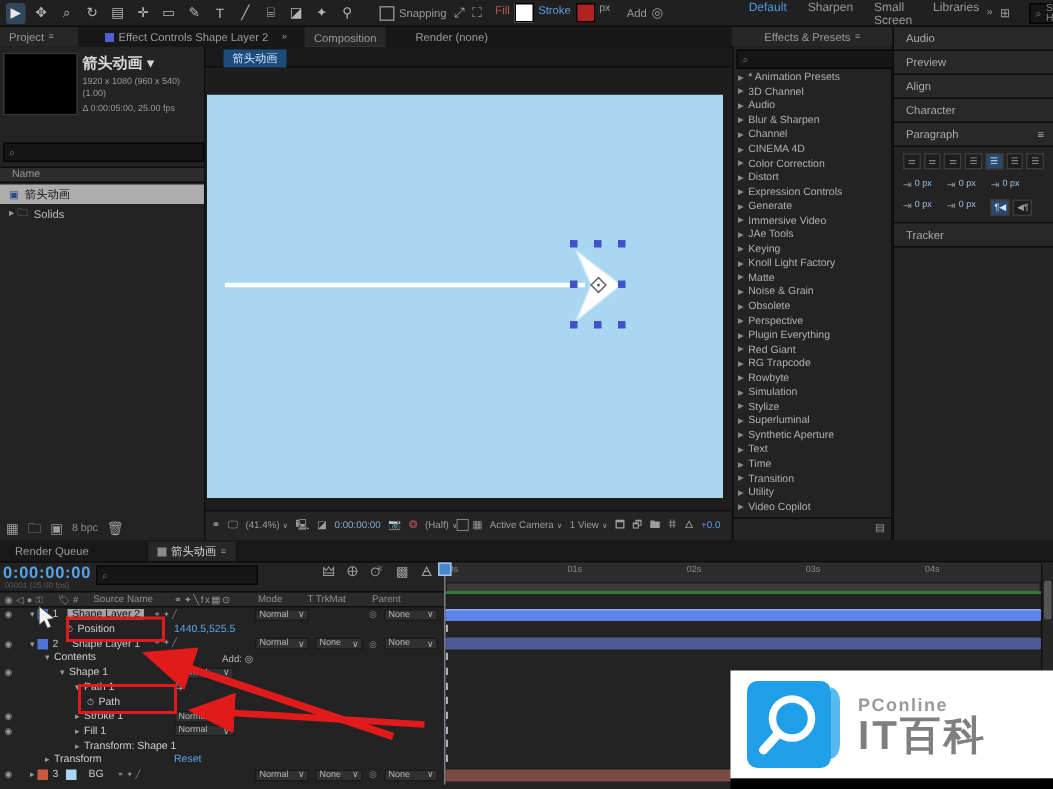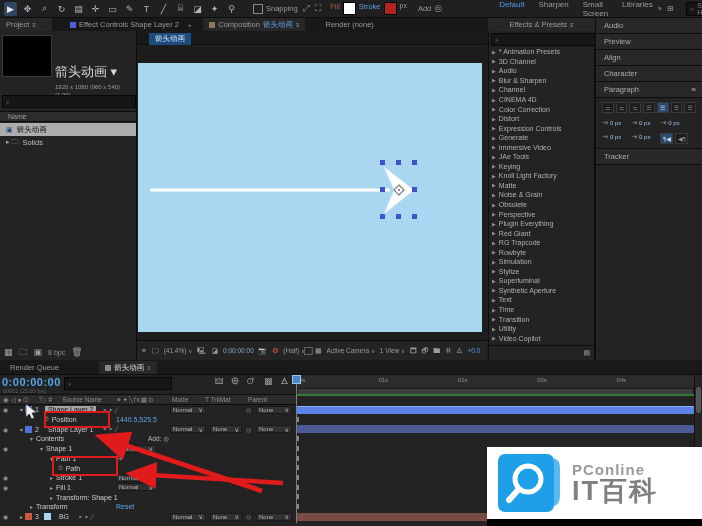--- a/index.html
+++ b/index.html
@@ -15,29 +15,29 @@
           display:flex;align-items:center;gap:5px;padding-left:4px;box-sizing:border-box;}
   .tool{width:13px;height:14px;display:flex;align-items:center;justify-content:center;font-size:9px;color:#b5b5b5;}
   .tool.active{background:#31475f;color:#e8e8e8;border-radius:2px;}
   .chk{width:8px;height:8px;border:1px solid #8a8a8a;display:inline-block;margin-right:3px;}
   .swatch{width:11px;height:11px;display:inline-block;border:1px solid #000;}
   #ws{display:flex;gap:14px;margin-left:52px;font-size:8px;color:#9a9a9a;}
   #searchhelp{margin-left:8px;background:#161616;border:1px solid #050505;height:12px;width:76px;
               display:flex;align-items:center;font-size:7px;color:#7d7d7d;padding:0 3px;gap:3px;}
   
   #tabrow{left:0;top:18px;width:702px;height:13px;background:#181818;border-bottom:1px solid #0d0d0d;
-          display:flex;align-items:flex-start;font-size:7.5px;color:#9a9a9a;}
+          display:flex;align-items:center;font-size:7.5px;color:#9a9a9a;}
   .ptab{padding:0 6px;height:13px;display:flex;align-items:center;gap:3px;}
   .ptab.on{background:#272727;}
   .sq{width:6px;height:6px;display:inline-block;}
   
   #project{left:0;top:31px;width:136px;height:329px;background:#232323;border-right:1px solid #0d0d0d;}
   #thumb{left:2px;top:4px;width:48px;height:40px;background:#000;border:1px solid #3a3a3a;}
   #compinfo{left:55px;top:4px;width:80px;}
-  #compinfo .t1{font-size:13px;color:#d8d8d8;font-weight:normal;margin-top:28px;}
+  #compinfo .t1{font-size:10px;color:#d8d8d8;font-weight:bold;}
   #compinfo .t2{font-size:6px;color:#9a9a9a;margin-top:2px;line-height:1.35;}
   .searchfield{background:#161616;border:1px solid #070707;height:11px;display:flex;align-items:center;
                font-size:7px;color:#777;padding:0 3px;gap:3px;}
   #projname{left:0;top:80px;width:136px;height:11px;background:#2c2c2c;border-top:1px solid #0d0d0d;
             border-bottom:1px solid #0d0d0d;display:flex;align-items:center;padding-left:8px;font-size:7px;color:#9a9a9a;box-sizing:border-box;}
   .projitem{height:13px;display:flex;align-items:center;gap:4px;font-size:7.5px;padding-left:6px;}
   .projitem.sel{background:#adadad;color:#111;}
   #projbottom{left:0;top:314px;width:136px;height:14px;display:flex;align-items:center;gap:6px;
               padding-left:4px;font-size:7px;color:#8d8d8d;box-sizing:border-box;}
   
@@ -86,21 +86,21 @@
   #cacheline{left:297px;top:34px;width:397px;height:2px;background:#2e7d32;}
   .bar{position:absolute;left:297px;width:397px;height:8px;border-radius:1px;}
   #tl-scroll{left:694px;top:15px;width:8px;height:151px;background:#262626;border-left:1px solid #111;}
   #tl-scroll .h{position:absolute;left:1px;top:12px;width:5px;height:26px;background:#555;border-radius:2px;}
   .imark{position:absolute;color:#d8d8d8;font-size:7px;font-weight:bold;}
   
   .redbox{position:absolute;border:2px solid #e11b1b;z-index:40;}
   
   #wm{left:487px;top:447px;width:215px;height:72px;background:#fff;z-index:30;display:flex;align-items:center;}
   #wm-under{left:487px;top:519px;width:215px;height:7px;background:#000;z-index:30;}
-  #wm-text .b{font-size:15px;color:#9a9a9a;font-weight:bold;letter-spacing:1px;}
+  #wm-text .b{font-size:12px;color:#9a9a9a;font-weight:bold;letter-spacing:1px;}
   #wm-text .t{font-size:27px;color:#7f7f7f;font-weight:bold;letter-spacing:2px;line-height:1;}
 </style>
 </head>
 <body>
 
 <div id="app">
 
   <div id="topbar" class="abs">
     <span id="tools" style="display: flex; gap: 4px;">
         <span class="tool active">▶</span>
@@ -152,21 +152,21 @@
   <div id="tabrow" class="abs">
     <span class="ptab on" style="width:40px;">
       <span>Project</span>
         <span style="font-size:6px;">≡</span>
     </span>
     <span class="ptab" style="margin-left:12px;">
       <span class="sq" style="background:#4f5fd8;"></span>
       <span>Effect Controls Shape Layer 2</span>
       <span style="font-size:6px;margin-left:6px;">»</span>
     </span>
-    <span class="ptab on" style="margin-left:6px;border-bottom:1px solid #c8c8c8;">
+    <span class="ptab on" style="margin-left:6px;border-bottom:1px solid #c8c8c8;flex-direction:column;">
       <span class="sq" style="background:#8a7a5a;"></span>
       <span>Composition</span>
       <span style="color:#5f9fe0;">箭头动画</span>
       <span style="font-size:6px;">≡</span>
     </span>
     <span class="ptab" style="margin-left:14px;">
       <span>Render (none)</span>
     </span>
     <span class="ptab" style="position:absolute;left:488px;width:107px;justify-content:center;background:#272727;box-sizing:border-box;">
       <span>Effects &amp; Presets</span>

